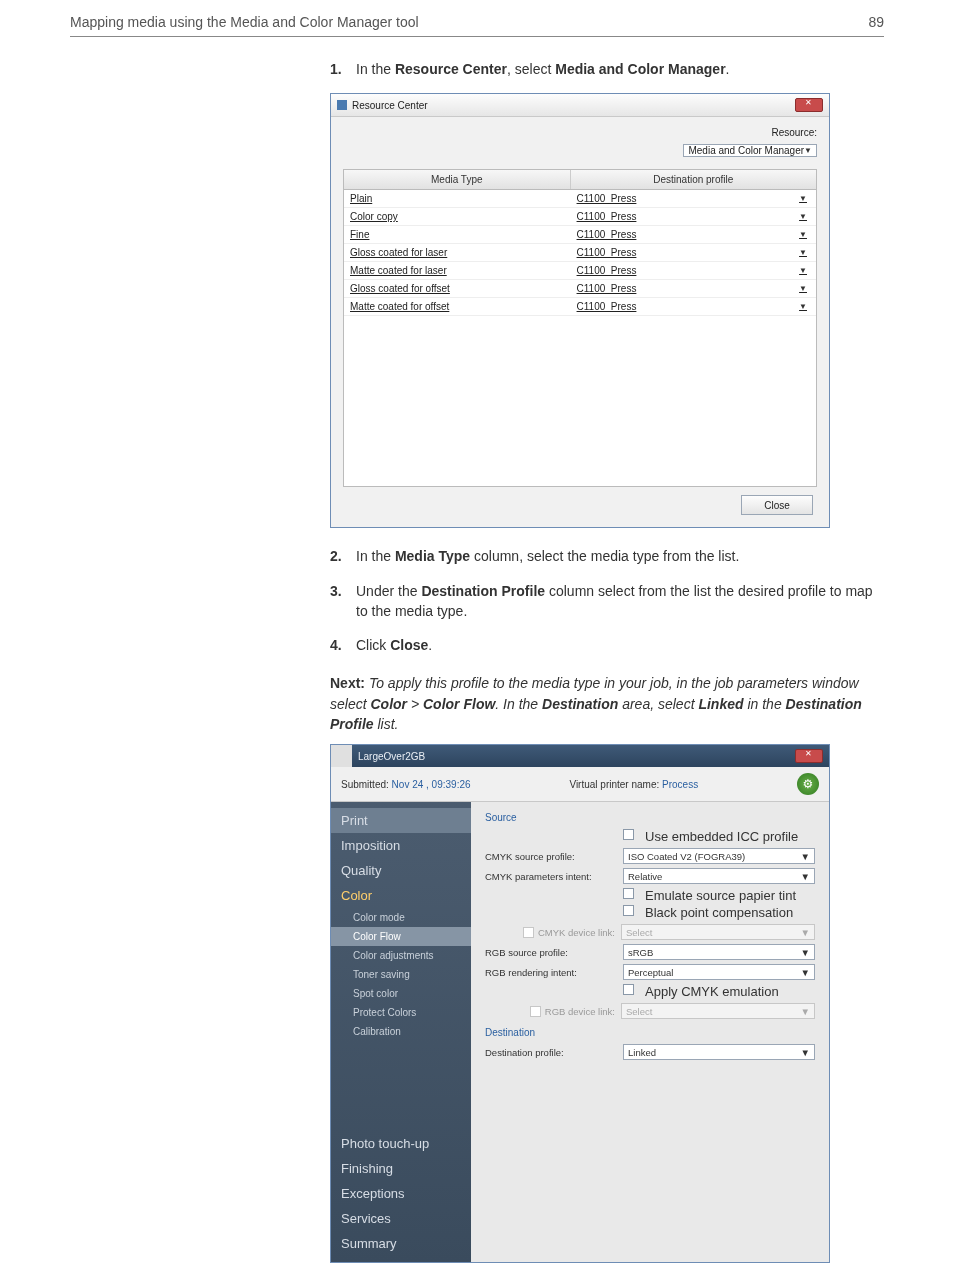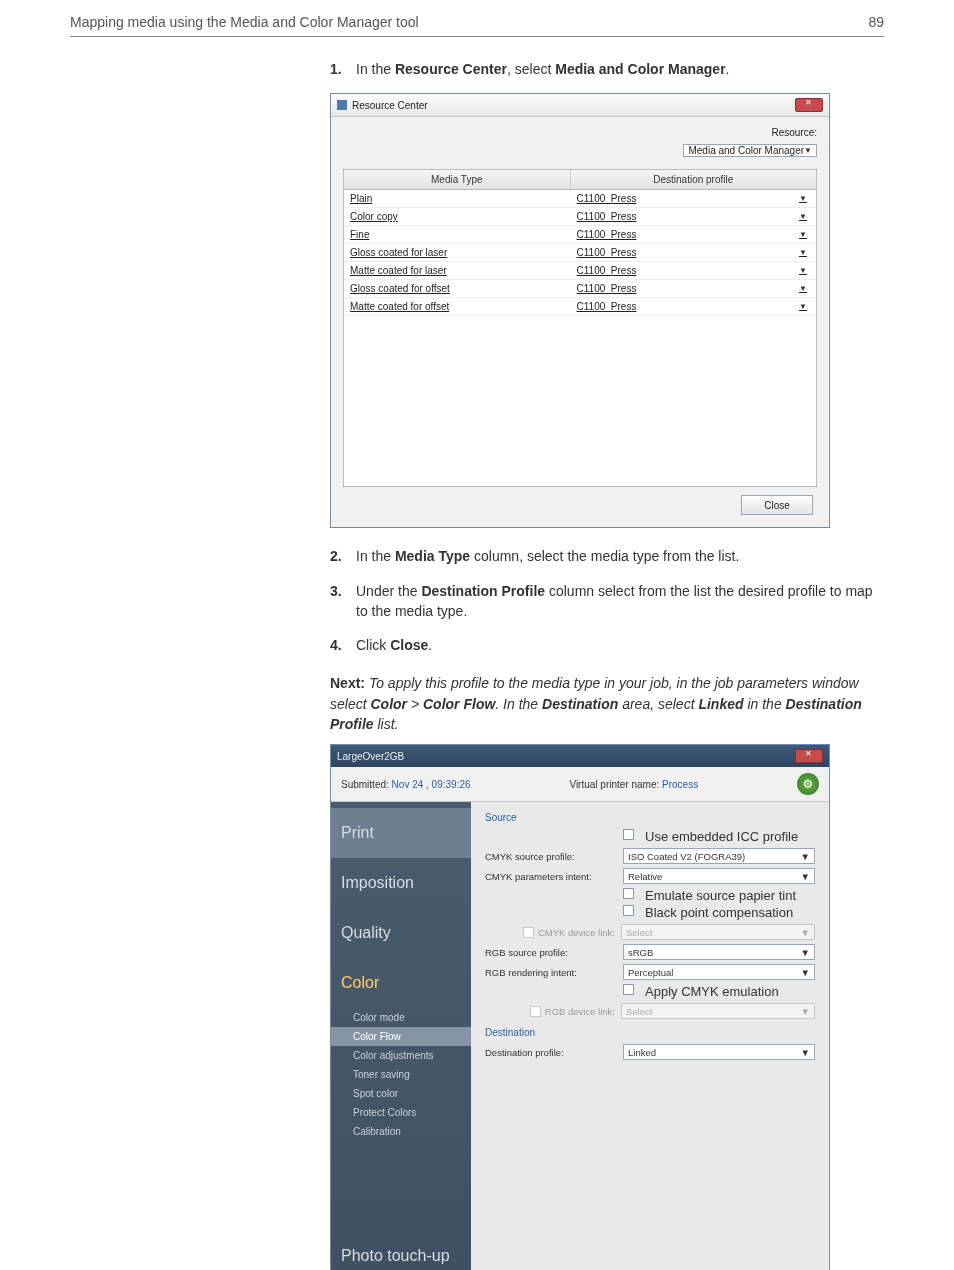--- a/index.html
+++ b/index.html
@@ -78,41 +78,42 @@
     border:1px solid #6e8db5;
     background:#e0e0e0;
     font-size:10px;
     color:#d9dee4;
   }
   .jp-titlebar {
     background: linear-gradient(#3f5a78,#2d445e);
     padding:4px 6px;
     display:flex; align-items:center; justify-content:space-between;
     color:#e9eef4;
+    margin-left:21px;
   }
   .jp-inforow {
     background:#f0f0f0; color:#333;
     display:flex; align-items:center; justify-content:space-between;
     padding:6px 10px;
     border-bottom:1px solid #c8c8c8;
   }
   .jp-inforow .blue { color:#2a5fa0; }
   .jp-gear {
     width:22px;height:22px;border-radius:11px;background:radial-gradient(#6ab04a,#2f7a20);
     display:flex;align-items:center;justify-content:center;color:#fff;font-size:12px;
   }
 
   .jp-body { display:flex; }
   .jp-sidebar {
     width:140px;
     background: linear-gradient(#4b5c6f,#3a4b5d);
     padding:6px 0;
   }
   .jp-cat {
-    padding:16px 10px; color:#d7dde5; font-size:16px;
+    padding:5px 10px; color:#d7dde5; font-size:13px;
   }
   .jp-cat.active { background:#6e7f91; }
   .jp-sub { padding:4px 10px 4px 22px; color:#c9d1da; font-size:10px;}
   .jp-sub.active { background:#8695a5; color:#fff;}
 
   .jp-main {
     flex:1; background:#e9e9e9; padding:10px 14px 14px 14px; color:#333;
     position:relative;
   }
   .jp-section-title { color:#2a5fa0; font-size:10px; margin-bottom:6px;}

